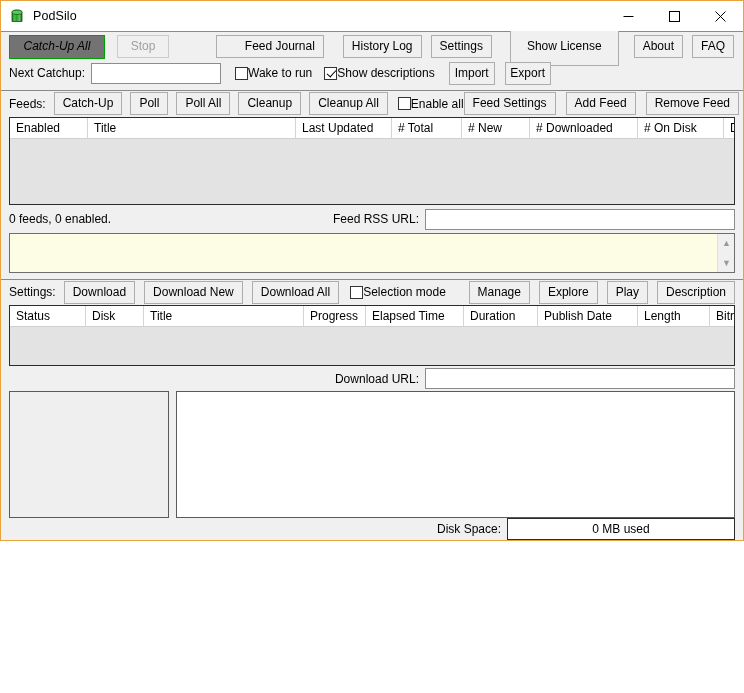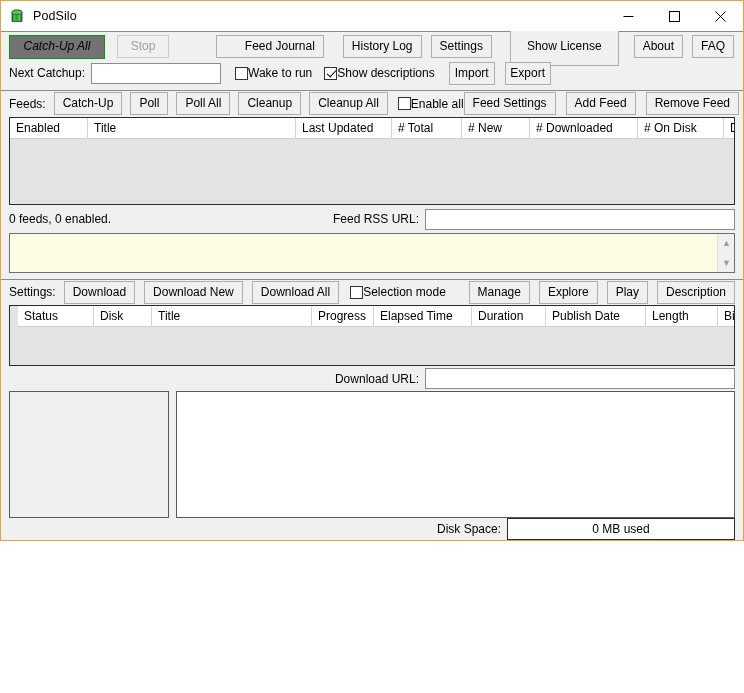--- a/index.html
+++ b/index.html
@@ -367,21 +367,21 @@
       <span class="chk"></span>
       <span class="lbl">Selection mode</span>
     </span>
     <span class="gap"></span>
     <button class="btn" style="margin-right:9px;">Manage</button>
     <button class="btn" style="margin-right:9px;">Explore</button>
     <button class="btn" style="margin-right:9px;">Play</button>
     <button class="btn">Description</button>
   </div>
 
-  <div class="listview" style="height:75px;padding-left:8px;">
+  <div class="listview" style="height:75px;">
     <div class="lv-header" id="eps-header">
         <div class="lv-col" style="width: 76px;">Status</div>
         <div class="lv-col" style="width: 58px;">Disk</div>
         <div class="lv-col" style="width: 160px;">Title</div>
         <div class="lv-col" style="width: 62px;">Progress</div>
         <div class="lv-col" style="width: 98px;">Elapsed Time</div>
         <div class="lv-col" style="width: 74px;">Duration</div>
         <div class="lv-col" style="width: 100px;">Publish Date</div>
         <div class="lv-col" style="width: 72px;">Length</div>
         <div class="lv-col" style="width: 44px;">Bitrate</div>

